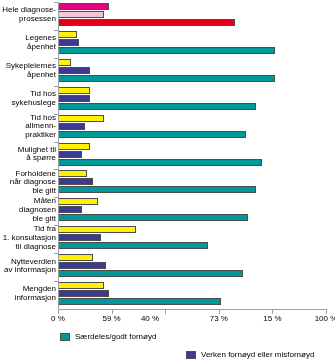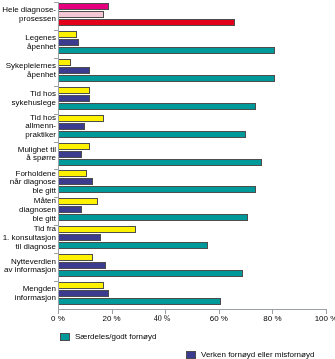--- a/index.html
+++ b/index.html
@@ -189,24 +189,24 @@
   <div id="x-ticks">
       <div class="xtick" style="left: 58px;"></div>
       <div class="xtick" style="left: 111.6px;"></div>
       <div class="xtick" style="left: 165.2px;"></div>
       <div class="xtick" style="left: 218.8px;"></div>
       <div class="xtick" style="left: 272.4px;"></div>
       <div class="xtick" style="left: 326px;"></div>
     </div>
   <div id="x-labels">
       <div class="xlabel" style="left: 58px;">0 %</div>
-      <div class="xlabel" style="left: 111.6px;">20 %</div>
-      <div class="xlabel" style="left: 162px; font-family: Liberation Serif, serif;">40 %</div>
-      <div class="xlabel" style="left: 218.8px;">60 %</div>
-      <div class="xlabel" style="left: 272.4px;">80 %</div>
+      <div class="xlabel" style="left: 111.6px;">59 %</div>
+      <div class="xlabel" style="left: 150px;">40 %</div>
+      <div class="xlabel" style="left: 218.8px;">73 %</div>
+      <div class="xlabel" style="left: 272.4px;">15 %</div>
       <div class="xlabel" style="left: 326px;">100 %</div>
     </div>
 
   <div class="legend" id="legend">
       <div class="legend-item li-0">
         <span class="swatch" style="background: rgb(0, 153, 153);"></span>
         <span>Særdeles/godt fornøyd</span>
       </div>
       <div class="legend-item li-1">
         <span class="swatch" style="background: rgb(59, 59, 143);"></span>

